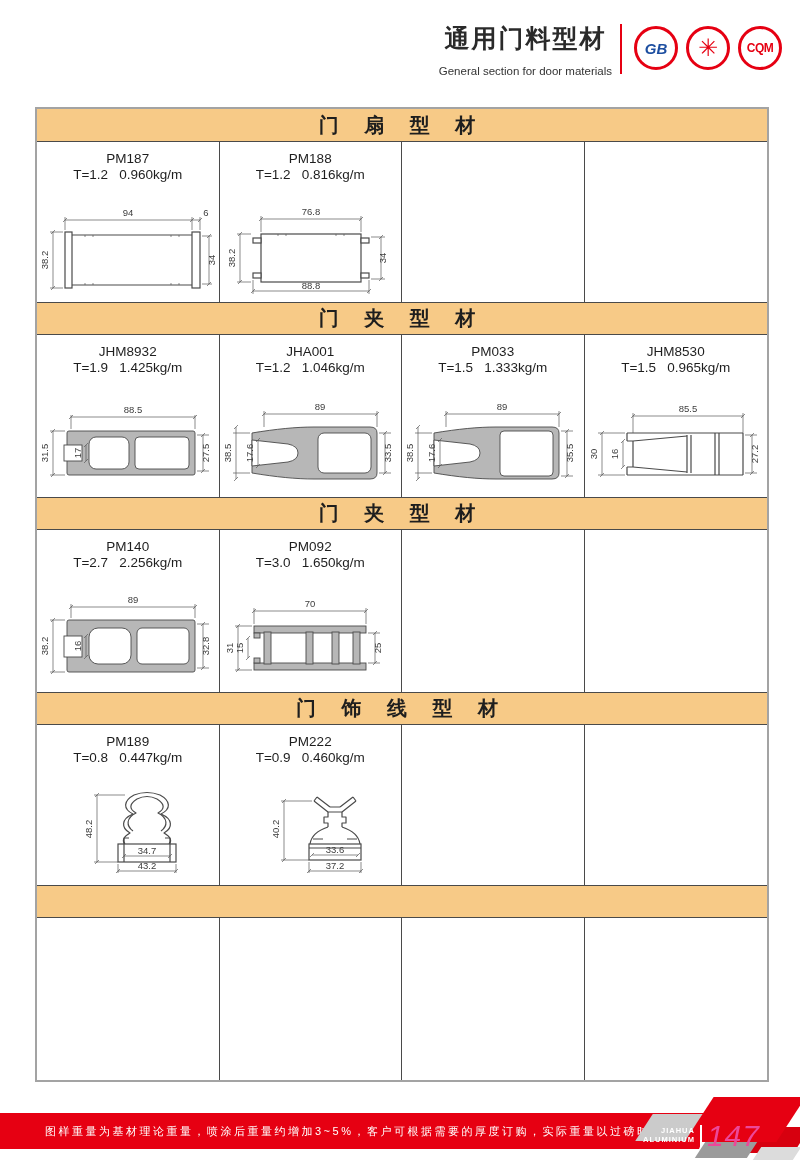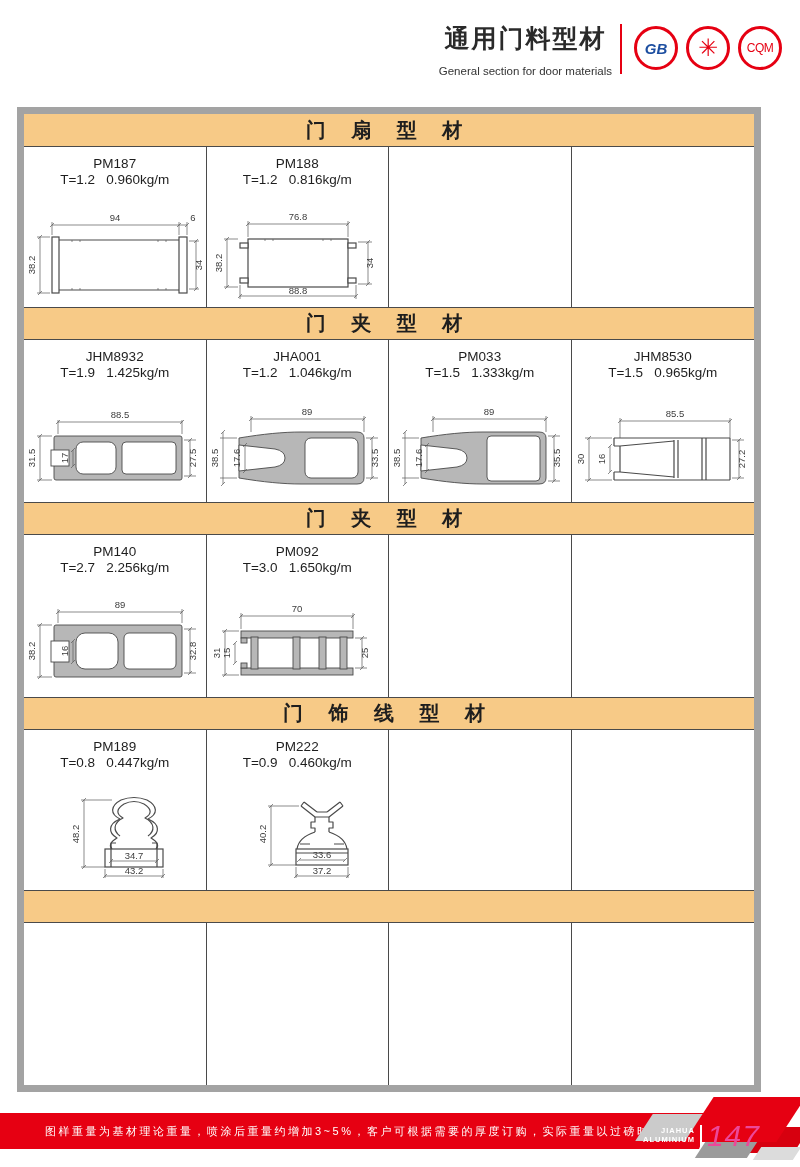--- a/index.html
+++ b/index.html
@@ -9,24 +9,24 @@
   
   .hdr-text{position:absolute;top:22px;right:188px;text-align:center;}
   .hdr-title{font-size:25px;font-weight:bold;color:#2a2a2a;letter-spacing:2px;}
   .hdr-sub{font-size:11.5px;color:#333;margin-top:10px;}
   .hdr-divider{position:absolute;top:24px;left:620px;width:2px;height:50px;background:#E60012;}
   .badges{position:absolute;top:26px;left:634px;display:flex;gap:8px;}
   .badge{width:44px;height:44px;border-radius:50%;border:3px solid #E60012;box-sizing:border-box;
          display:flex;align-items:center;justify-content:center;background:#fff;text-align:center;}
   .badge-gb{color:#1c4ea0;font-weight:bold;font-style:italic;font-size:15px;}
   .badge-star{color:#E60012;font-size:24px;line-height:1;}
-  .badge-cqm{color:#E60012;font-weight:normal;font-size:12px;letter-spacing:-0.5px;}
+  .badge-cqm{color:#E60012;font-weight:bold;font-size:12px;letter-spacing:-0.5px;}
 
   
-  .cat{position:absolute;left:17px;top:107px;width:730px;border:7px solid #a3a3a3;}
+  .cat{position:absolute;left:35px;top:107px;width:730px;border:2px solid #a3a3a3;}
   .banner{height:33px;background:#F7CA87;border-top:1px solid #4a4a4a;border-bottom:1px solid #4a4a4a;
           box-sizing:border-box;display:flex;align-items:center;justify-content:center;
           font-size:20px;font-weight:bold;color:#1e1e1e;letter-spacing:10px;}
   .banner:first-child{border-top:none;}
   .row{display:flex;}
   .cell{width:25%;box-sizing:border-box;border-right:1px solid #4a4a4a;overflow:hidden;}
   .cell:last-child{border-right:none;}
   .r1{height:160px}.r2{height:162px}.r3{height:162px}.r4{height:160px}.r5{height:162px}
   .pcode{margin-top:9px;text-align:center;font-size:13.5px;color:#1e1e1e;}
   .pspec{text-align:center;font-size:13.5px;color:#1e1e1e;white-space:pre;margin-top:1px;}

